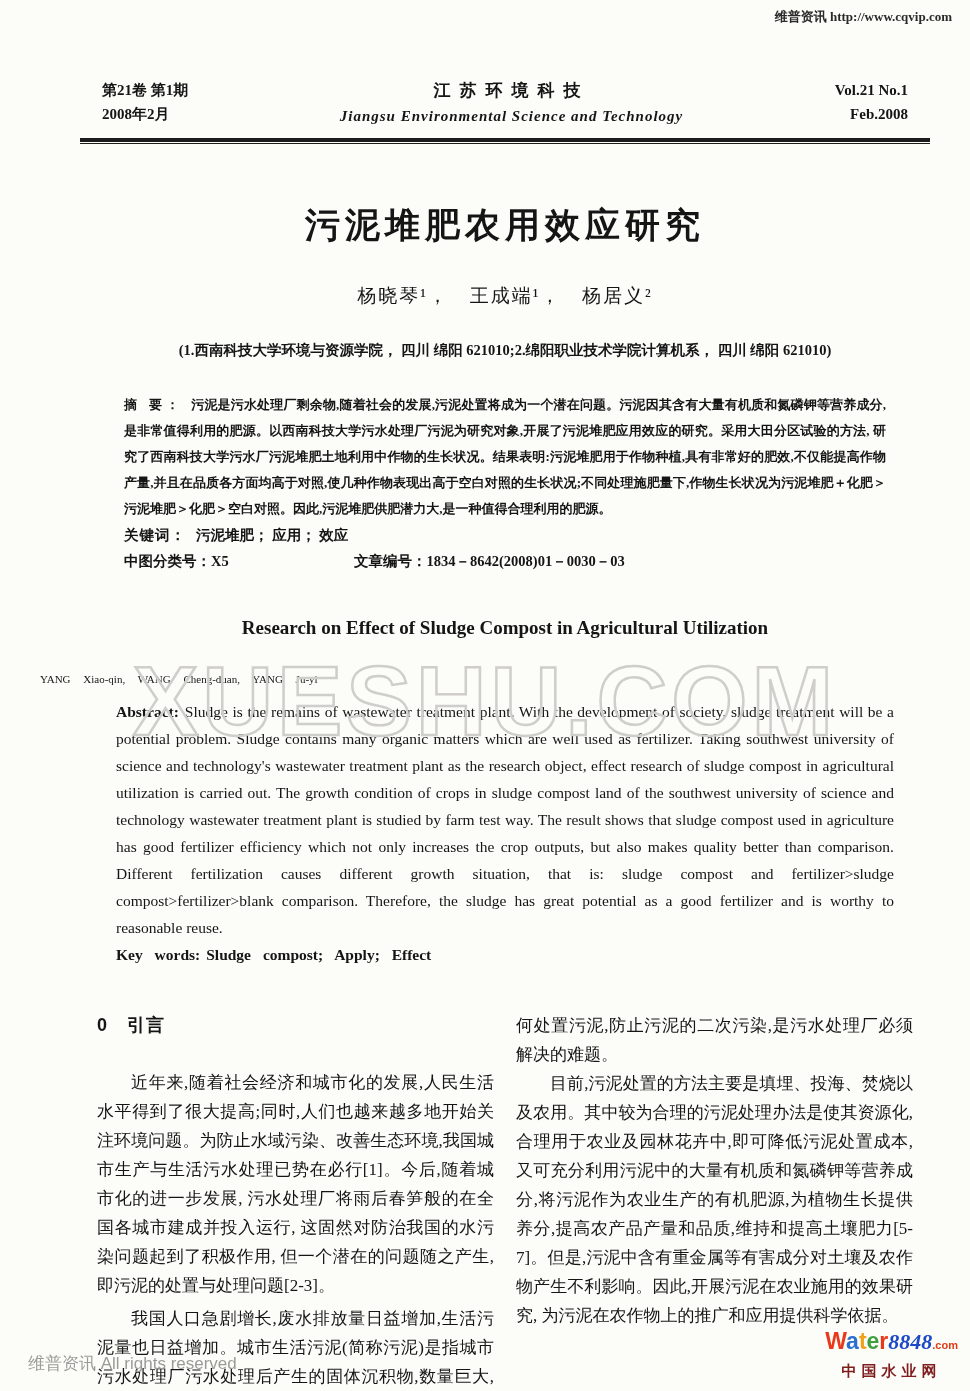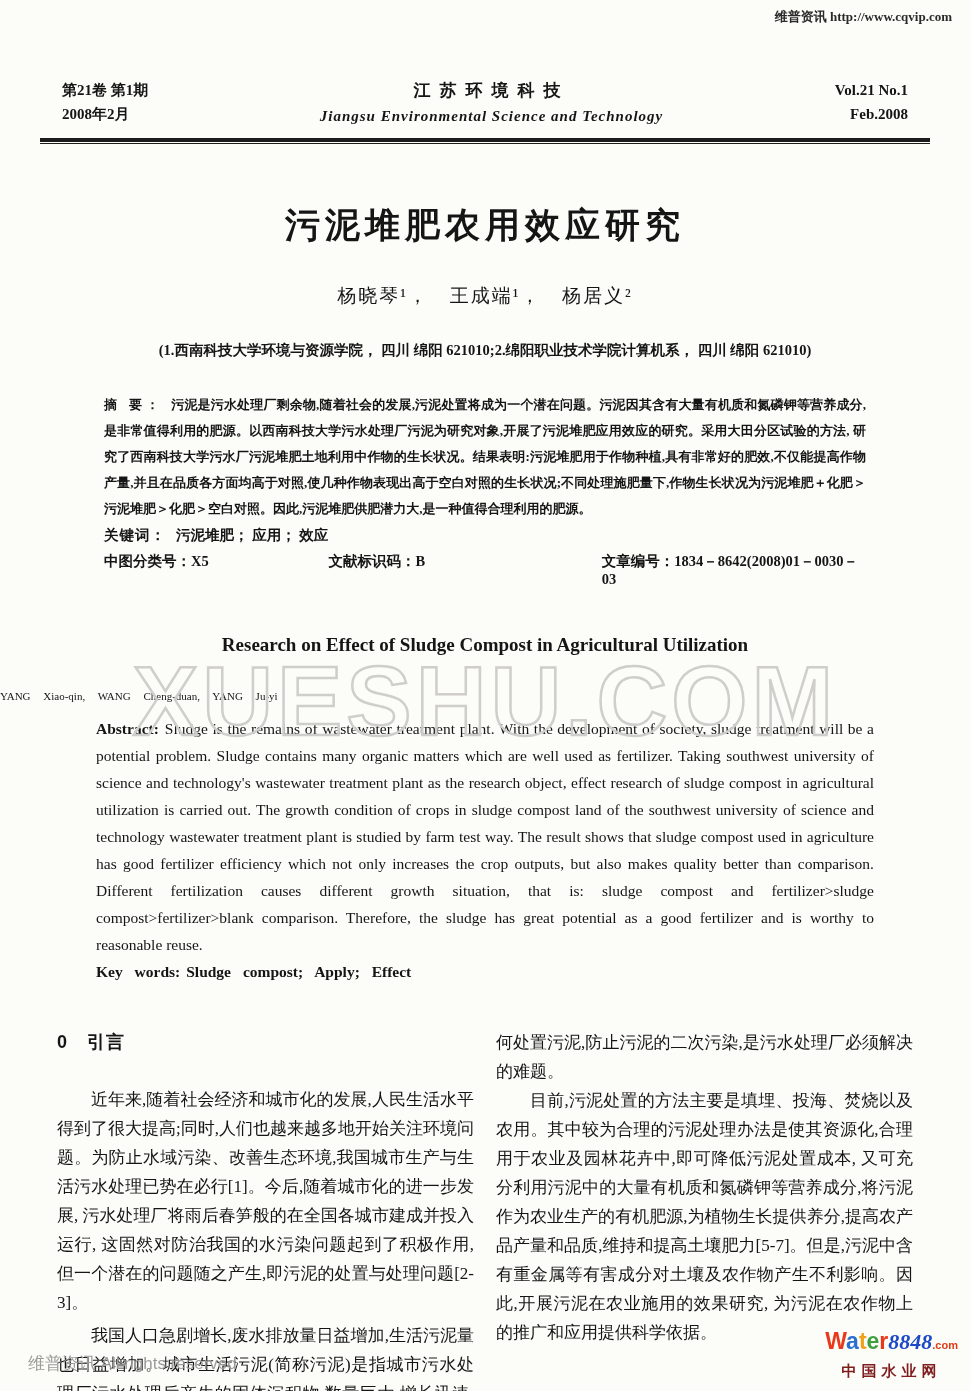--- a/index.html
+++ b/index.html
@@ -1,20 +1,21 @@
 <!DOCTYPE html>
 <html><head>
 <meta charset="utf-8">
 <style>
   * { margin:0; padding:0; box-sizing:border-box; }
   html,body { background:#e8e8e4; }
   .page {
     position:relative; width:970px; height:1391px; margin:0 auto;
     background:#fcfcf9; color:#151515; overflow:hidden;
     font-family:"Liberation Serif", serif;
+    padding-left:40px;
   }
   .cqvip { position:absolute; top:8px; right:18px; font-size:13px; font-weight:bold; color:#2a2a2a; }
   .journal-header { display:flex; justify-content:space-between; align-items:center; padding:78px 62px 0 62px; }
   .jh-left, .jh-right { font-size:15px; font-weight:bold; line-height:24px; white-space:nowrap; }
   .jh-left { text-align:left; }
   .jh-right { text-align:right; }
   .jh-center { text-align:center; }
   .jh-center .cn { font-size:17px; font-weight:bold; letter-spacing:9px; }
   .jh-center .en { font-size:15px; font-weight:bold; margin-top:6px; letter-spacing:1px;font-style:italic; }
   .rule { margin:12px 40px 0 40px; border-top:4px solid #1c1c1c; border-bottom:1px solid #1c1c1c; height:6px; }
@@ -81,21 +82,20 @@
   <div class="authors">杨晓琴¹， 王成端¹， 杨居义²</div>
 
   <div class="affiliation">(1.西南科技大学环境与资源学院， 四川  绵阳  621010;2.绵阳职业技术学院计算机系， 四川  绵阳  621010)</div>
 
   <p class="abstract-block"><span class="lbl">摘  要：</span><span>污泥是污水处理厂剩余物,随着社会的发展,污泥处置将成为一个潜在问题。污泥因其含有大量有机质和氮磷钾等营养成分,是非常值得利用的肥源。以西南科技大学污水处理厂污泥为研究对象,开展了污泥堆肥应用效应的研究。采用大田分区试验的方法, 研究了西南科技大学污水厂污泥堆肥土地利用中作物的生长状况。结果表明:污泥堆肥用于作物种植,具有非常好的肥效,不仅能提高作物产量,并且在品质各方面均高于对照,使几种作物表现出高于空白对照的生长状况;不同处理施肥量下,作物生长状况为污泥堆肥＋化肥＞污泥堆肥＞化肥＞空白对照。因此,污泥堆肥供肥潜力大,是一种值得合理利用的肥源。</span></p>
 
   <p class="kw-line"><span class="lbl">关键词：</span><span>污泥堆肥；  应用；  效应</span></p>
 
   <div class="clc-line">
     <span class="seg1">中图分类号：X5</span>
-    <span class="seg2">文献标识码：B</span>
     <span class="seg3">文章编号：1834－8642(2008)01－0030－03</span>
   </div>
 
   <div class="en-title">Research on Effect of Sludge Compost in Agricultural Utilization</div>
 
   <div class="en-authors">YANG  Xiao-qin,  WANG  Cheng-duan,  YANG  Ju-yi</div>
 
   <p class="en-abstract"><span class="lbl">Abstract:</span><span>Sludge is the remains of wastewater treatment plant. With the development of society, sludge treatment will be a potential problem. Sludge contains many organic matters which are well used as fertilizer. Taking southwest university of science and technology's wastewater treatment plant as the research object, effect research of sludge compost in agricultural utilization is carried out. The growth condition of crops in sludge compost land of the southwest university of science and technology wastewater treatment plant is studied by farm test way. The result shows that sludge compost used in agriculture has good fertilizer efficiency which not only increases the crop outputs, but also makes quality better than comparison. Different fertilization causes different growth situation, that is: sludge compost and fertilizer&gt;sludge compost&gt;fertilizer&gt;blank comparison. Therefore, the sludge has great potential as a good fertilizer and is worthy to reasonable reuse.</span></p>
 
   <p class="en-kw"><span class="lbl">Key words:</span><span>Sludge compost;   Apply;   Effect</span></p>

